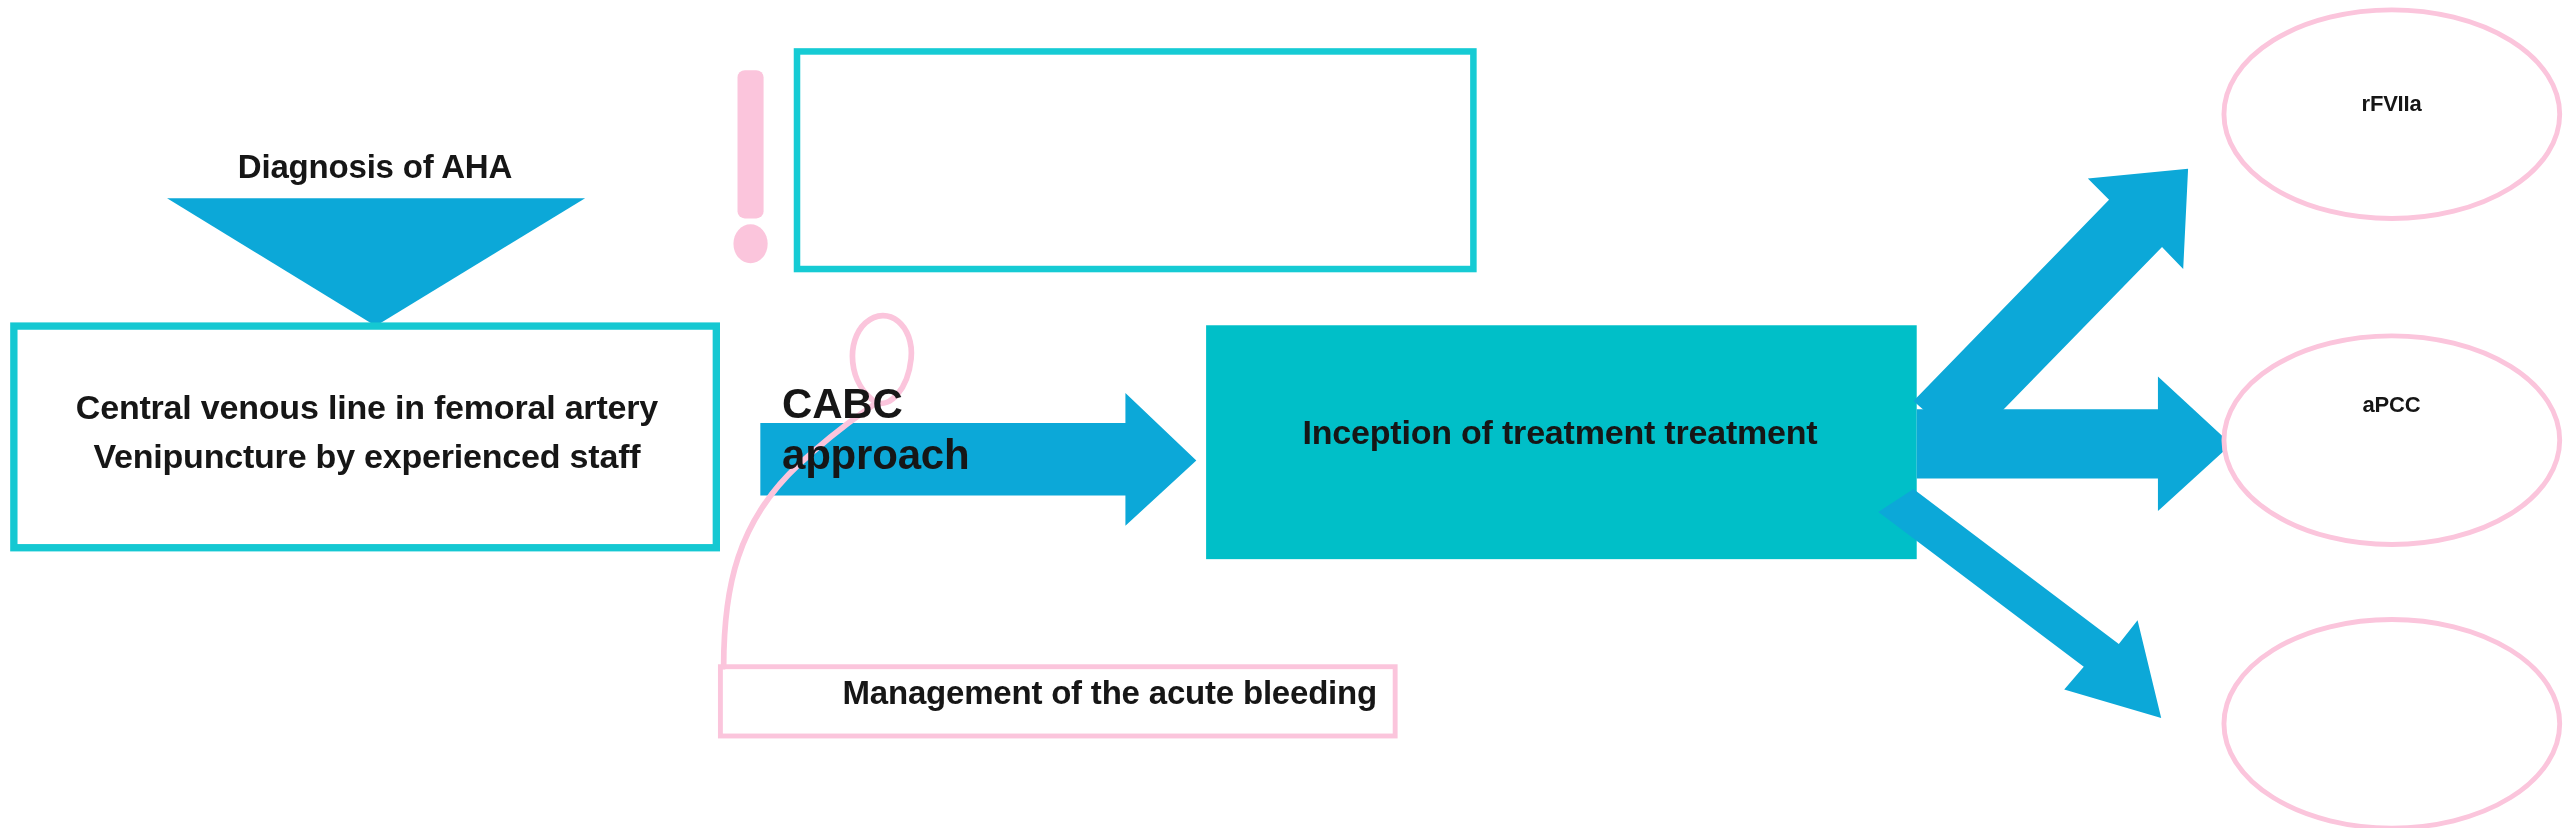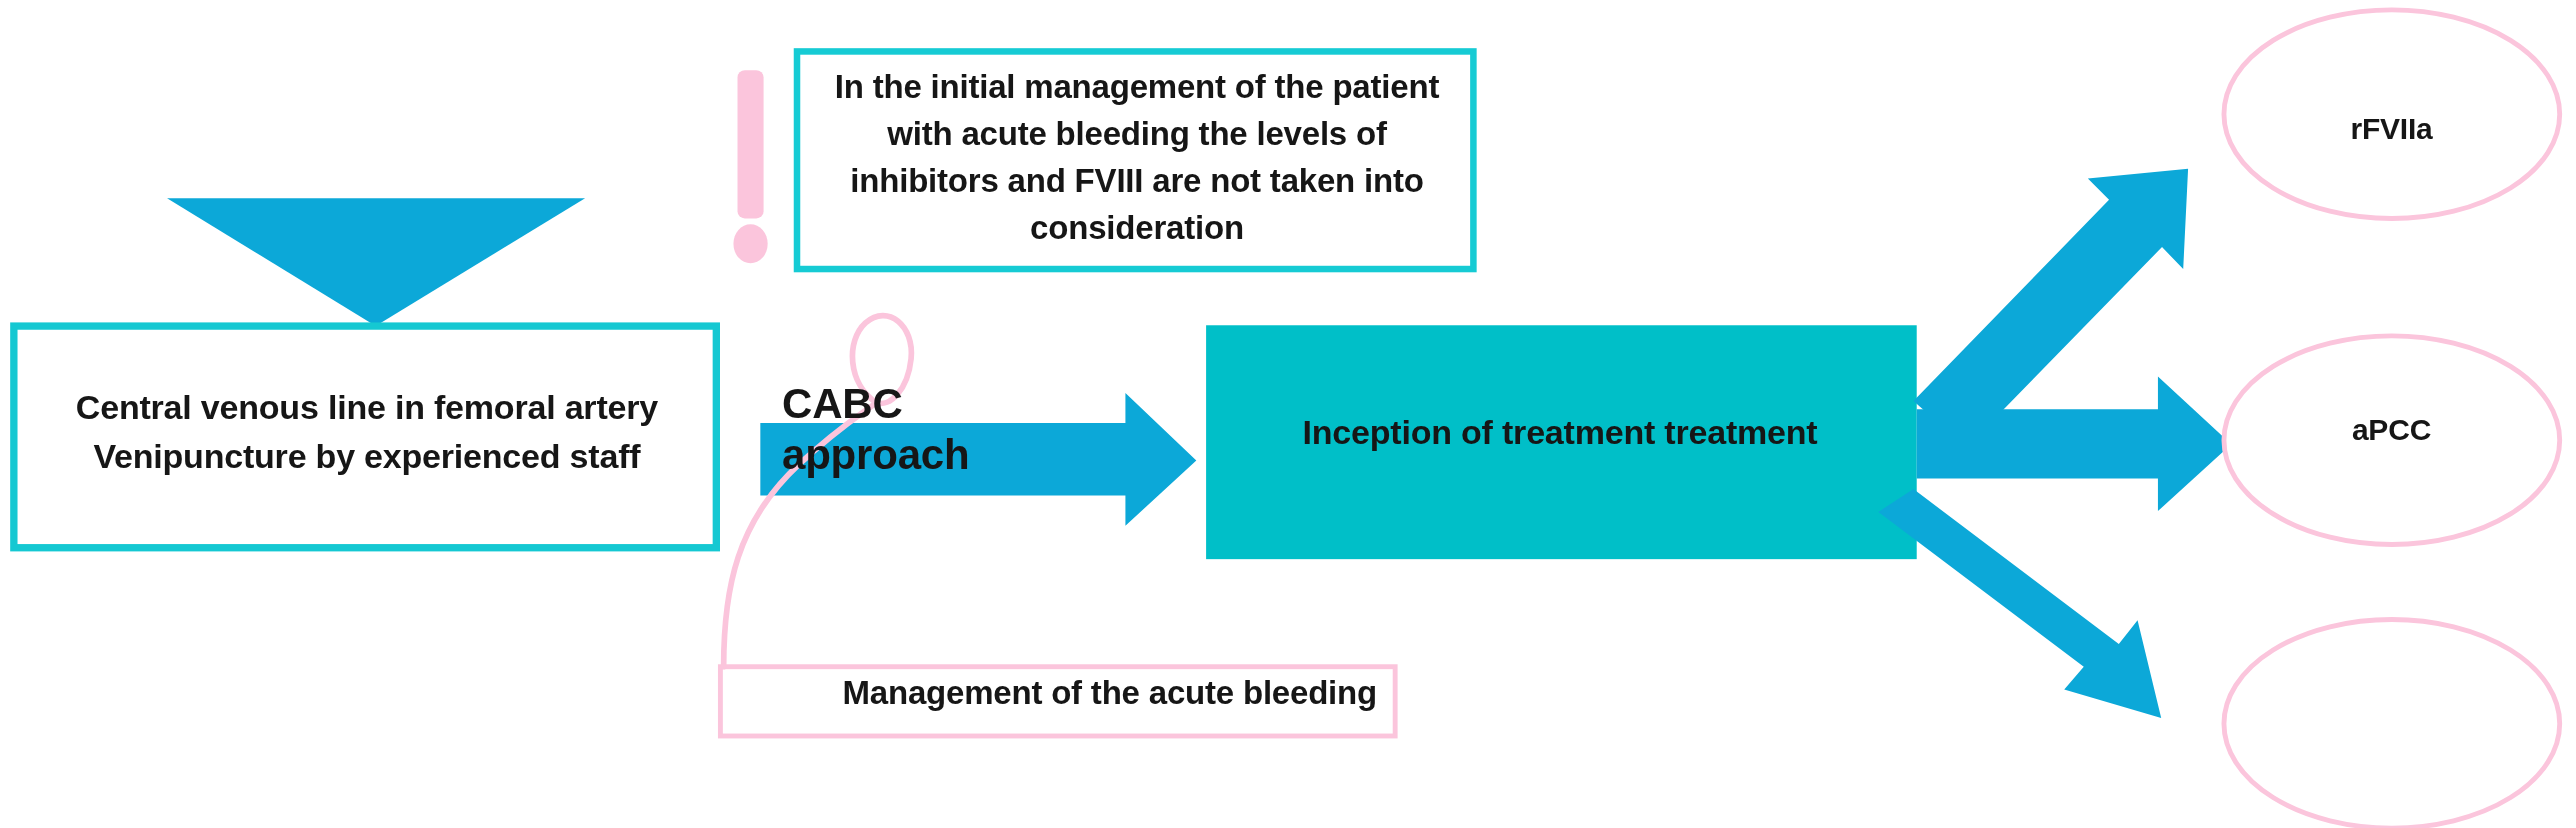--- a/index.html
+++ b/index.html
@@ -51,22 +51,21 @@
   #teal-text{
     left:1222px; top:412px; width:676px;
     font-size:34px;
   }
   #bottom-box-text{
     left:733px; top:673px; width:644px;
     font-size:33px;
     text-align:right;
   }
   .ellipse-label{
-    font-size:30px;
-    margin-top:20px;
+    font-size:22px;
   }
   #lbl-rfviia{ left:2257px; top:91px; width:269px; }
   #lbl-apcc{   left:2257px; top:392px; width:269px; }
   #lbl-rpfviii{left:2257px; top:701px; width:269px; }
 </style>
 </head>
 <body>
 
 <div id="stage">
 
@@ -97,25 +96,25 @@
     <ellipse cx="2935" cy="540" rx="206" ry="128" fill="#ffffff" stroke="#FBC5DC" stroke-width="6"></ellipse>
     <ellipse cx="2935" cy="888" rx="206" ry="128" fill="#ffffff" stroke="#FBC5DC" stroke-width="6"></ellipse>
 
     <rect x="884" y="818" width="828" height="85" fill="#ffffff" stroke="#FBC5DC" stroke-width="6"></rect>
 
     <path d="M 888,818 C 888,720 905,640 980,570 C 1032,522 1060,506 1075,494" fill="none" stroke="#FBC5DC" stroke-width="7" stroke-linecap="round"></path>
     <path d="M 1075,494 C 1040,470 1038,418 1062,396 C 1090,372 1122,400 1118,440
              C 1114,478 1092,500 1075,494 Z" fill="none" stroke="#FBC5DC" stroke-width="7" stroke-linecap="round"></path>
   </svg>
 
+  <div class="txt" id="label-diagnosis">Diagnosis of AHA</div>
 
   <div class="txt" id="box-left-text">Central venous line in femoral artery
 Venipuncture by experienced staff</div>
 
-  <div class="txt" id="callout-text">In the initial management of the patient with acute bleeding the levels of inhibitors and FVIII are not taken into consideration</div>
 
   <div class="txt" id="label-cabc">CABC approach</div>
 
   <div class="txt" id="teal-text">Inception of treatment treatment</div>
 
   <div class="txt" id="bottom-box-text">Management of the acute bleeding</div>
 
   <div class="txt ellipse-label" id="lbl-rfviia">rFVIIa</div>
 
   <div class="txt ellipse-label" id="lbl-apcc">aPCC</div>

